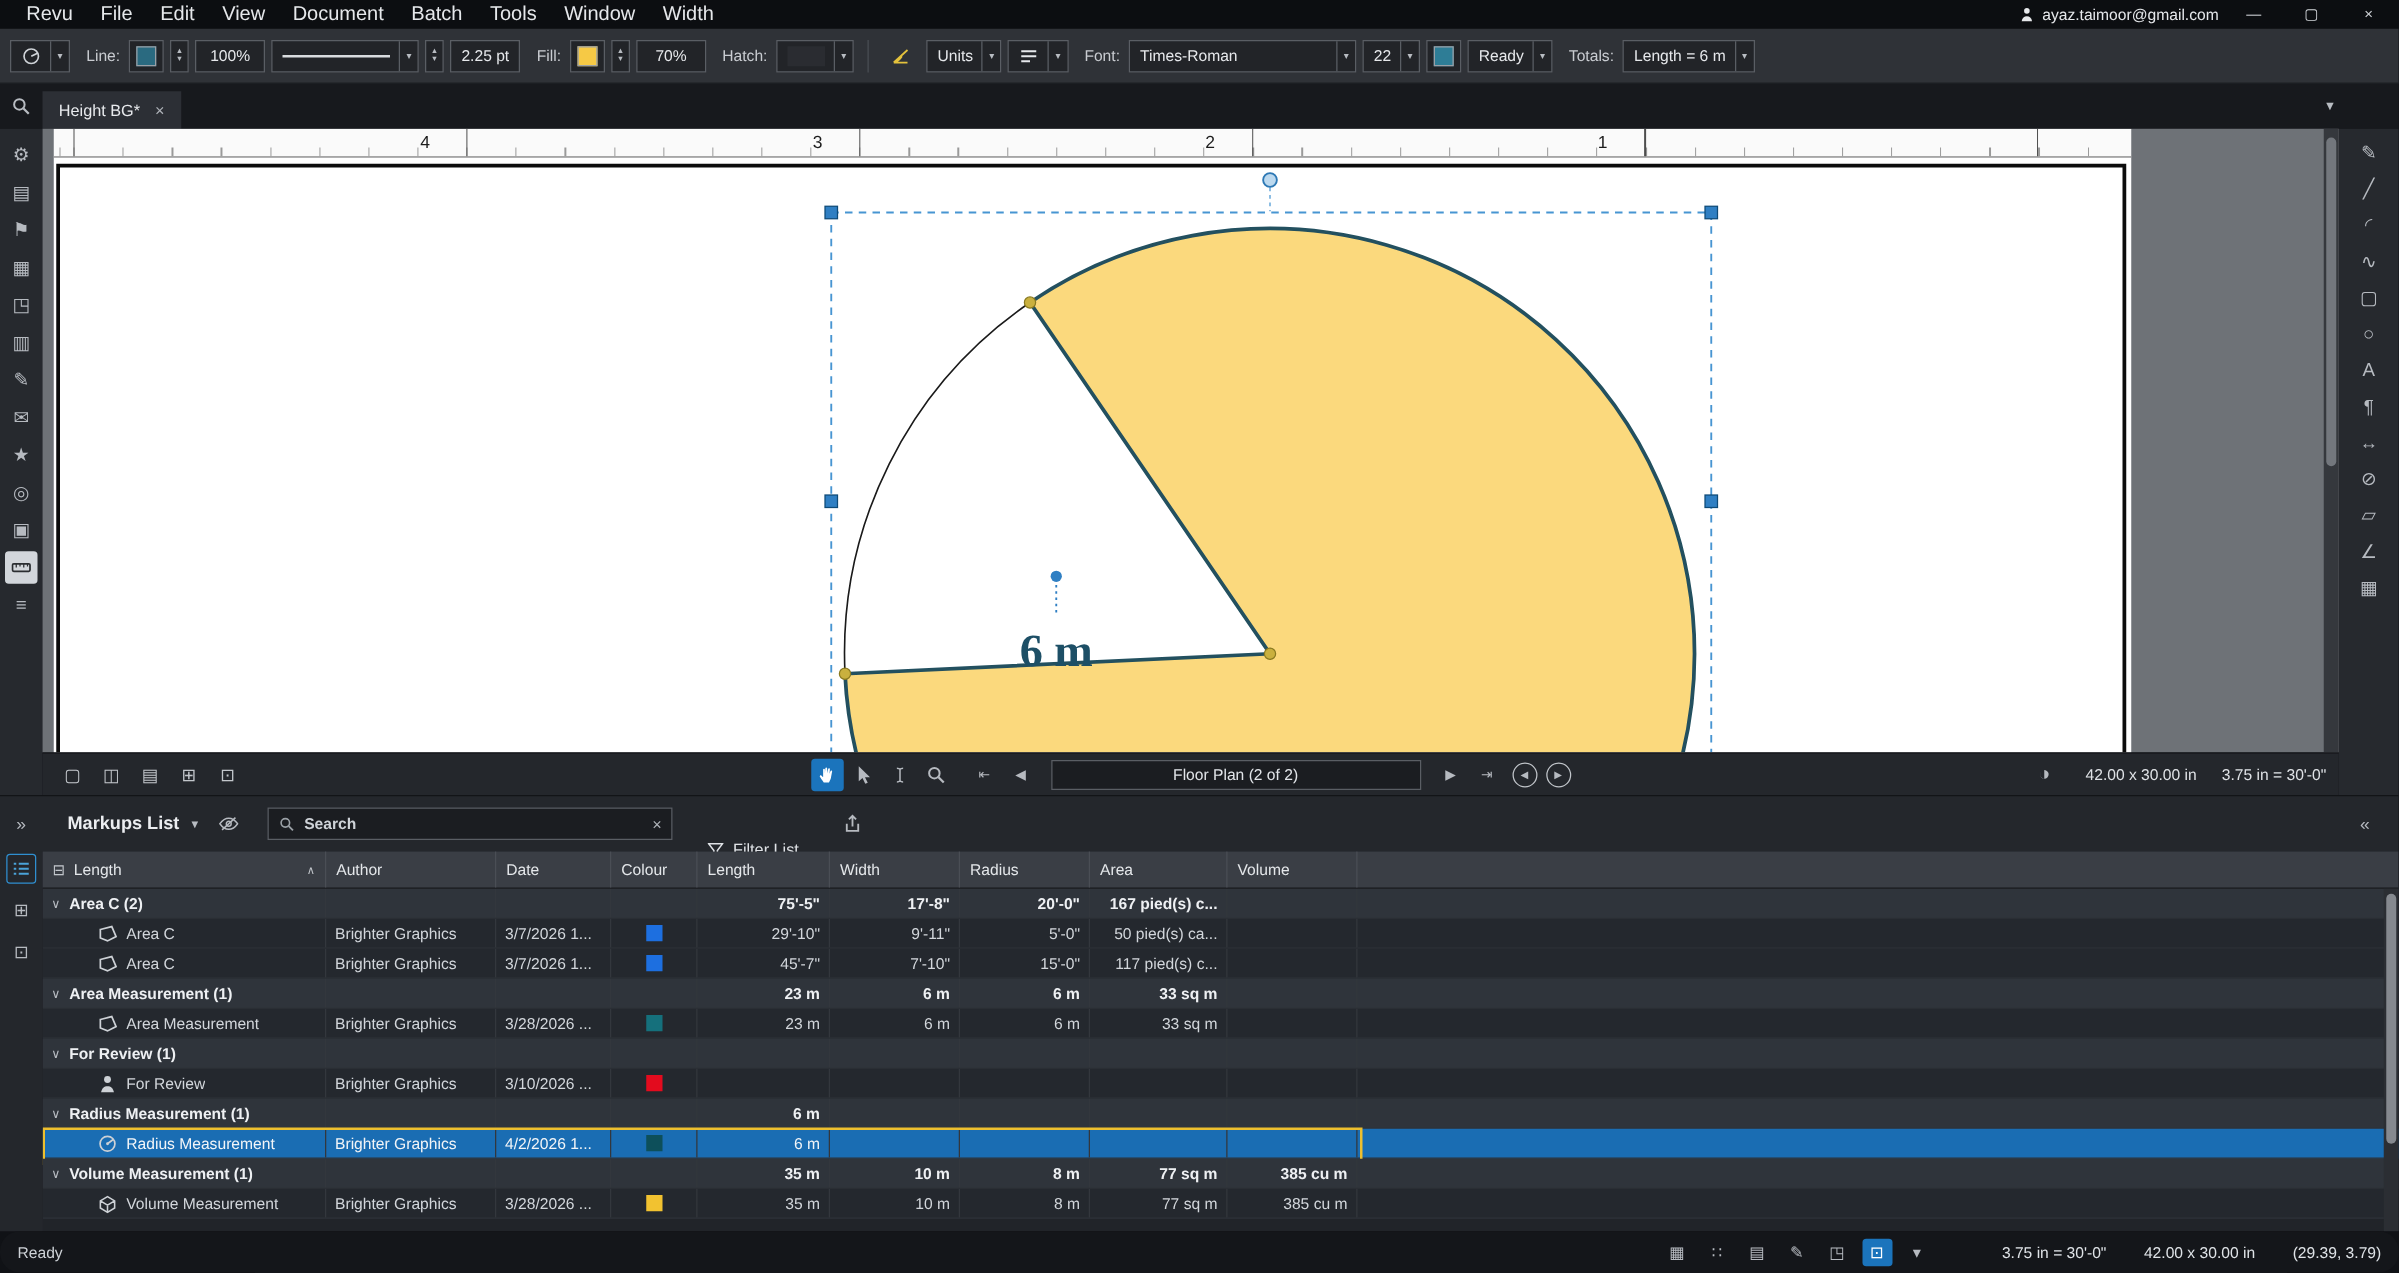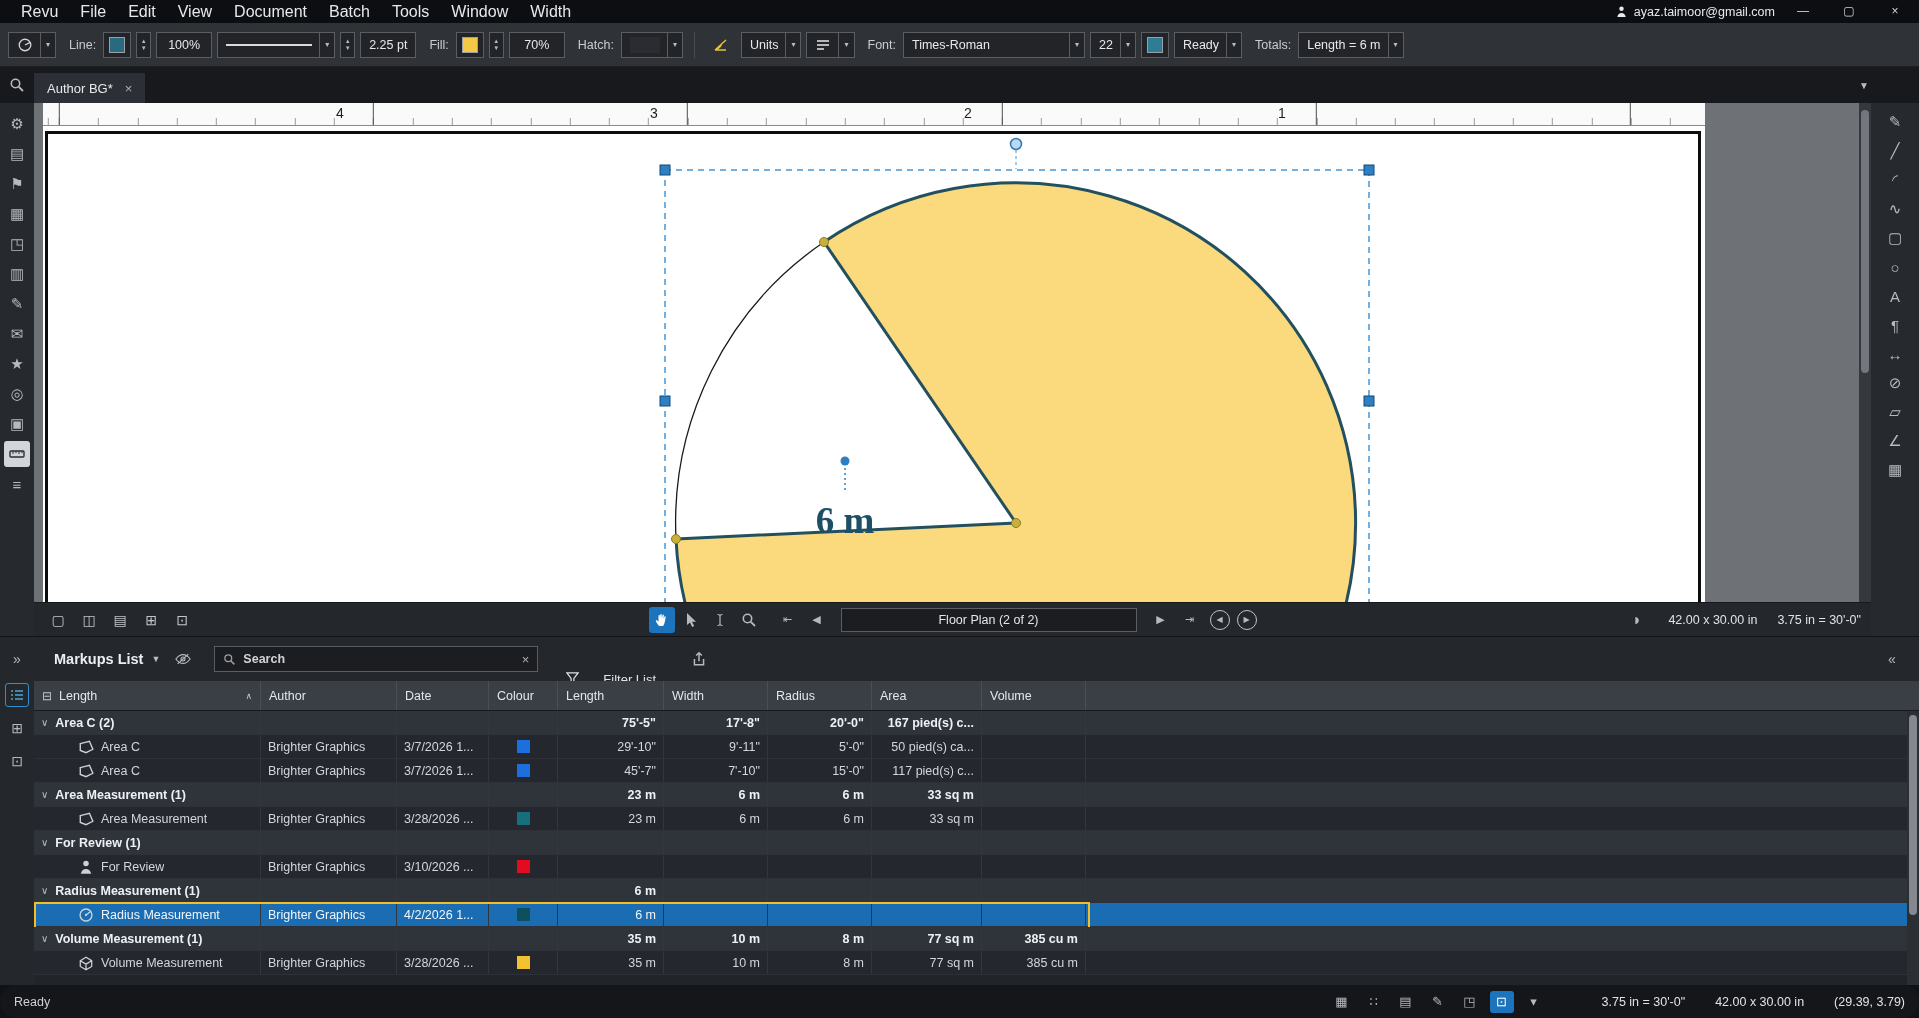--- a/index.html
+++ b/index.html
@@ -75,21 +75,21 @@
   
   .markups { height:349px; background:#24272c; border-top:1px solid #121417; display:flex; flex-direction:column; }
   .m-header { height:44px; display:flex; align-items:center; padding-right:10px; }
   .strip-w { width:34px; display:flex; justify-content:center; color:#b6bac0; font-size:14px; }
   .m-title { font-weight:bold; font-size:14.5px; color:#eceef1; margin-left:20px; }
   .m-caret { font-size:9px; color:#b8bcc2; margin:0 10px 0 8px; }
   .searchbox { width:324px; height:26px; background:#1b1d21; border:1px solid #5a5e64; display:flex; align-items:center; padding:0 8px; gap:7px; margin-left:18px; color:#9aa0a6; }
   .searchbox input { flex:1; background:transparent; border:none; outline:none; color:#e2e5e9; font-size:12.5px; font-family:inherit; font-weight:bold; }
   .searchbox input::placeholder { color:#cfd3d8; font-weight:bold; }
   .clear-x { color:#aeb2b8; font-size:13px; }
-  .filterbtn { display:flex; align-items:flex-start; gap:24px; margin-left:28px; font-size:13px; color:#dfe2e6;margin-top:40px; }
+  .filterbtn { display:flex; align-items:flex-end; gap:7px; margin-left:28px; font-size:13px; color:#dfe2e6;margin-top:40px; }
   .exportbtn { margin-left:30px; color:#b6bac0; }
   .m-body { flex:1; display:flex; position:relative; overflow:hidden; }
   .m-left { width:34px; display:flex; flex-direction:column; align-items:center; gap:9px; padding-top:2px; background:#24272c; }
   .m-left .tbtn { width:24px; height:24px; font-size:14px; }
   .m-left .tbtn.active { background:transparent; border:1px solid #2f8fd0; color:#4aa3d8; }
   .m-table { flex:1; display:flex; flex-direction:column; overflow:hidden; }
   .thead, .trow { display:grid; grid-template-columns:227px 136px 92px 69px 106px 104px 104px 110px 104px 1fr; }
   .thead { height:30px; background:#3a3e45; border-bottom:1px solid #17191d; font-size:12.5px; color:#e4e7ea; }
   .thead .cell { display:flex; align-items:center; height:100%; padding:0 8px; border-right:1px solid #4a4e55; gap:7px; }
   .thead .cell.filler { border-right:none; }
@@ -238,21 +238,21 @@
 <div class="tabbar">
   <span class="tab-left-icon">
       <span class="svgic">
         <svg viewBox="0 0 16 16">
           <circle cx="6.5" cy="6.5" r="4.2" fill="none" stroke="currentColor" stroke-width="1.6"></circle>
           <line x1="9.8" y1="9.8" x2="14" y2="14" stroke="currentColor" stroke-width="1.8"></line>
         </svg>
       </span>
     </span>
   <span class="tab">
-    <span>Author BG*</span>
+    <span>Height BG*</span>
     <span class="tab-close">×</span>
   </span>
   <span class="tabbar-caret">▼</span>
 </div>
 
 <div class="main">
   <div class="side-toolbar left">
       <span class="tbtn">
         <span>⚙</span>
       </span>

